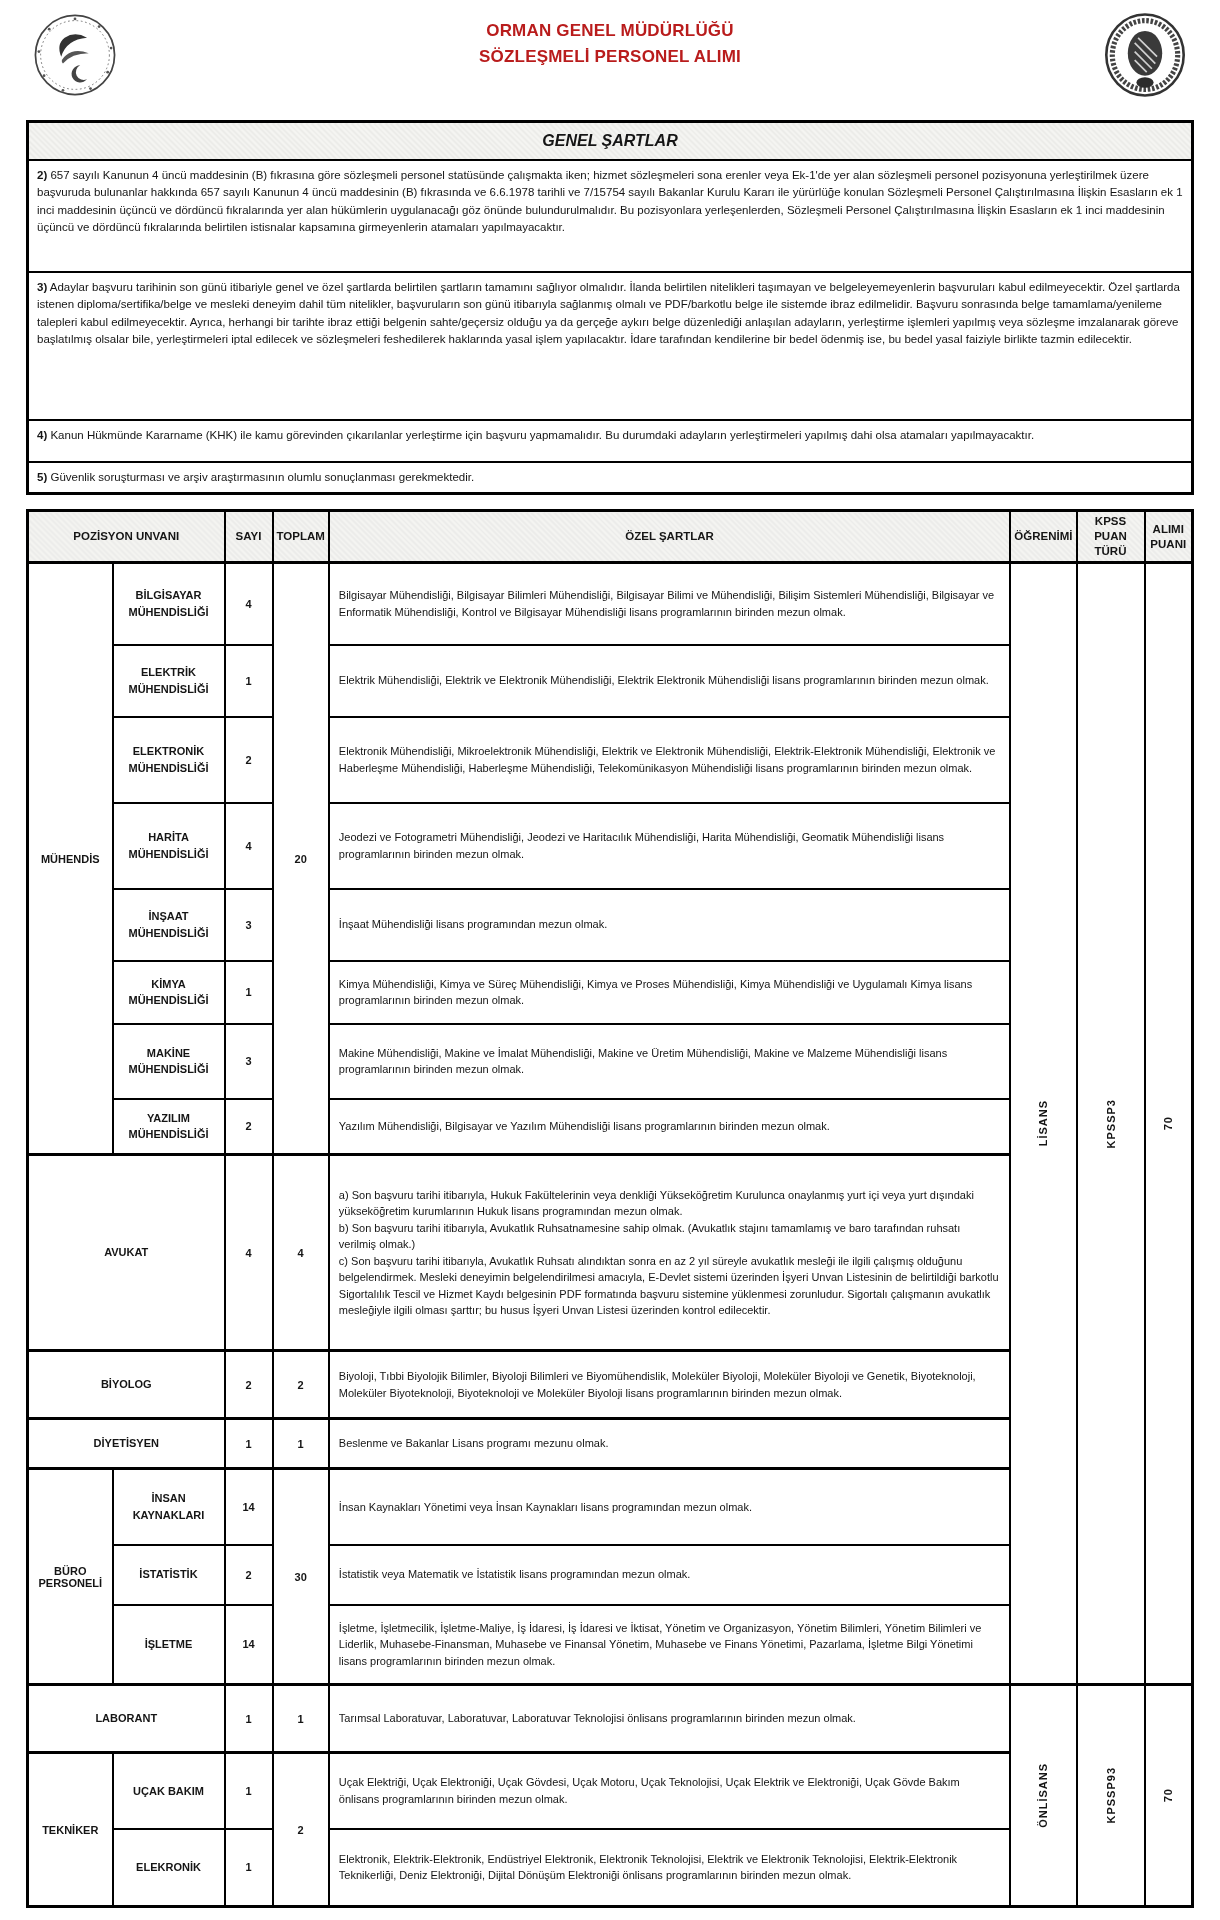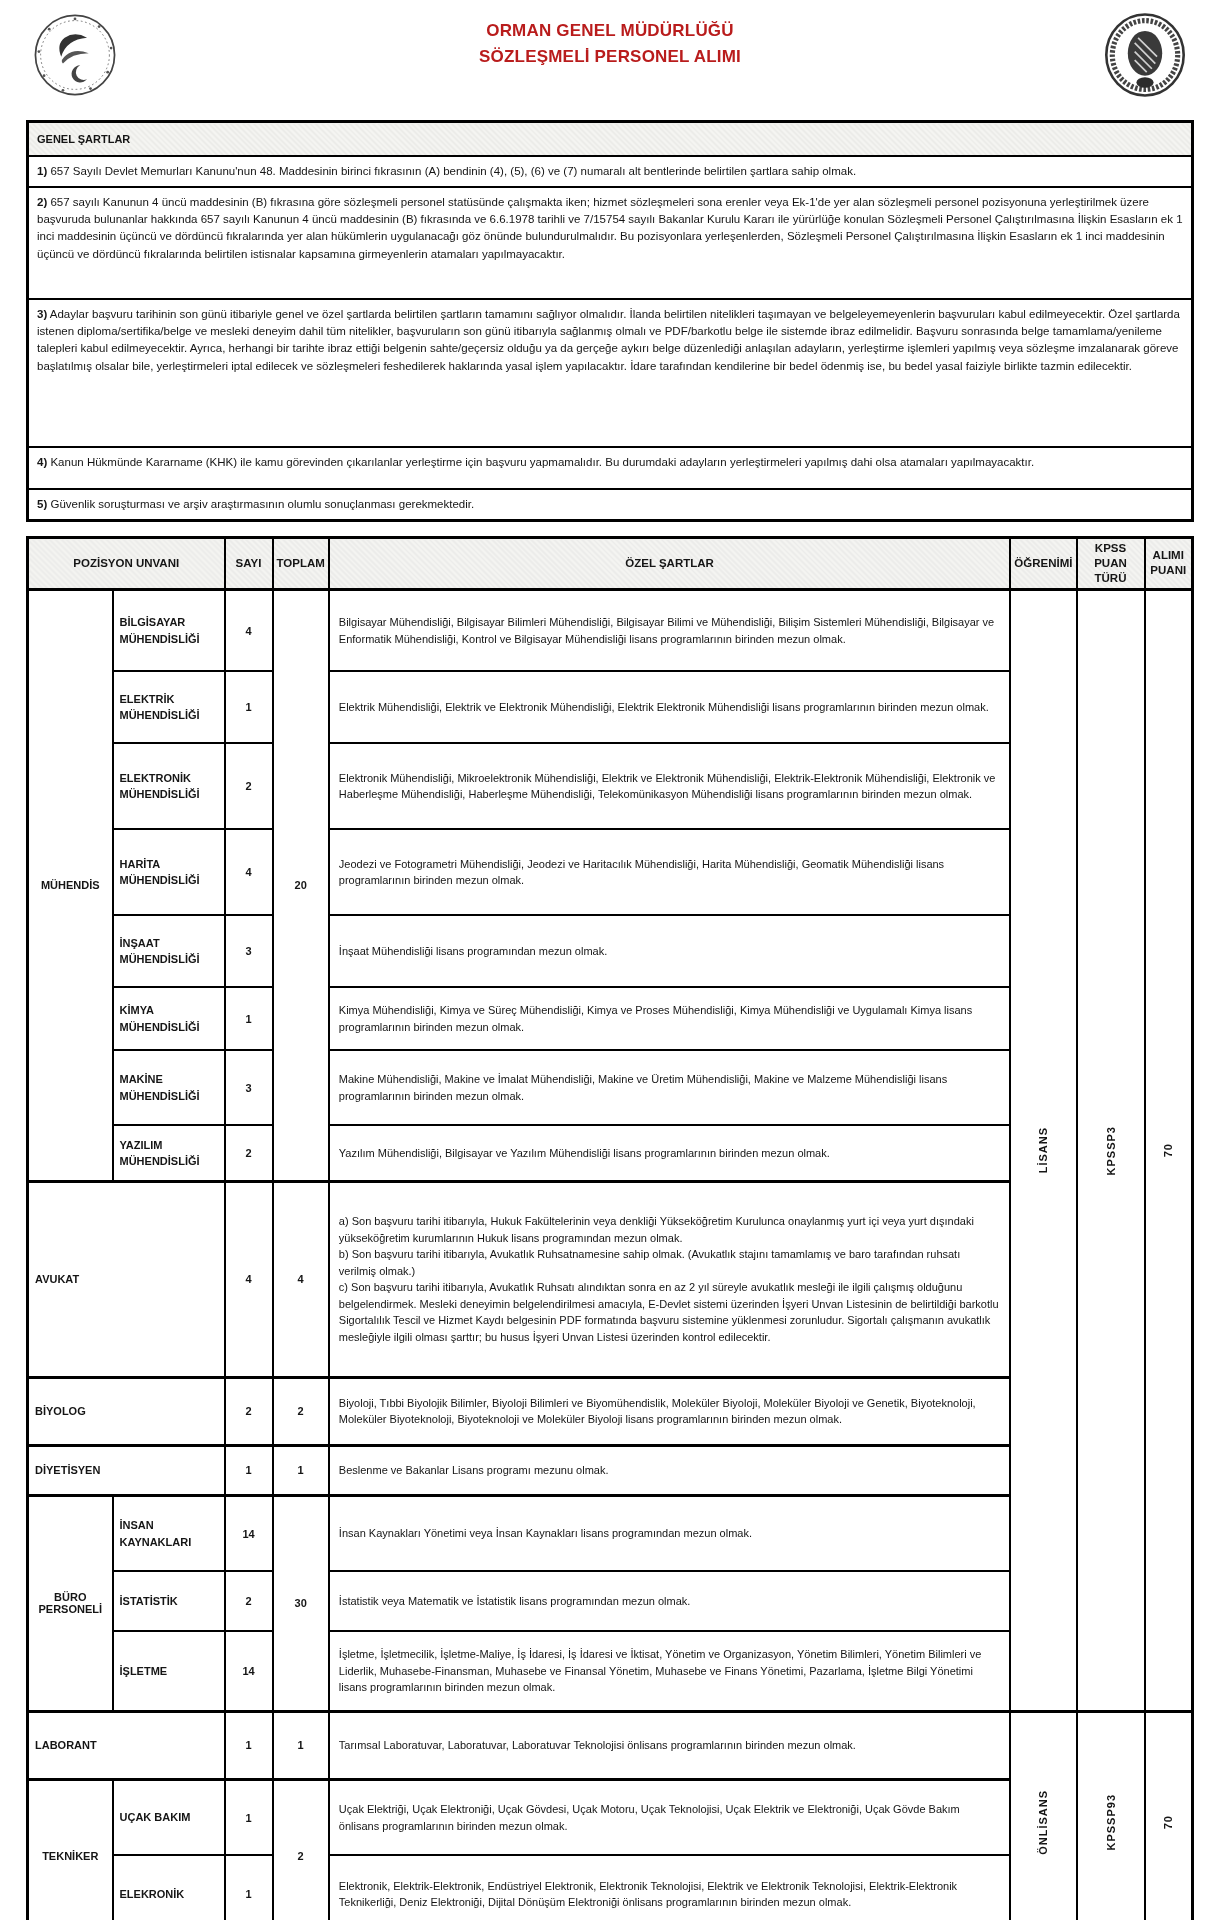--- a/index.html
+++ b/index.html
@@ -15,36 +15,37 @@
   .doc-header { display:flex; align-items:flex-start; justify-content:space-between; height:102px; padding:4px 6px; }
   .logo { width:86px; height:86px; flex:0 0 auto; }
   .titles { flex:1; text-align:center; padding-top:6px; }
   .titles div { font-weight:bold; font-size:17px; letter-spacing:.2px; line-height:1.55; color:#b91c1c; }
 
   
   table { border-collapse:collapse; width:100%; }
   .gc-table { border:3px solid #000; margin-top:10px; }
   .gc-table td { border:2px solid #000; padding:6px 8px; font-size:11.5px; line-height:1.5; vertical-align:top; color:#151515; }
   .gc-head td {
-    font-weight:bold; font-size:11px; height:34px; vertical-align:middle;
+    text-align:center; font-weight:bold; font-size:16px; height:34px; vertical-align:middle;
     background:repeating-linear-gradient(45deg,#ebebe8 0 2px,#f5f5f2 2px 4px);
+    font-style:italic;
   }
   .gc-no { font-weight:bold; }
   .g1 td { height:30px; } .g2 td { height:112px; } .g3 td { height:148px;margin-top:16px; }
   .g4 td { height:42px; } .g5 td { height:30px; }
 
   
   .main-table { border:3px solid #000; margin-top:14px; }
   .main-table td, .main-table th { border:2px solid #000; font-size:11px; color:#151515; }
   .main-table th {
     font-weight:bold; font-size:11.5px; text-align:center; vertical-align:middle; height:48px; line-height:1.3; padding:2px 3px;
     background:repeating-linear-gradient(45deg,#ececea 0 2px,#f4f4f1 2px 4px);
   }
   .group-cell { font-weight:bold; text-align:center; vertical-align:middle; font-size:11px; padding:2px; }
-  .sub-cell   { font-weight:bold; text-align:left; vertical-align:middle; font-size:11px; padding:0 6px; line-height:1.5; }
+  .sub-cell   { font-weight:bold; text-align:center; vertical-align:middle; font-size:11px; padding:0 6px; line-height:1.5; }
   .num-cell   { text-align:center; vertical-align:middle; font-weight:bold; font-size:11px; }
   .req-cell   { padding:14px 9px; vertical-align:middle; line-height:1.5; font-size:11px; }
   .pre        { white-space:pre-line; }
   .vert-cell  { text-align:center; vertical-align:middle; padding:0; }
   .vert-cell .vert {
     writing-mode:vertical-rl; transform:rotate(180deg);
     font-weight:bold; font-size:11px; letter-spacing:1px; margin:0 auto;
   }
   .group-start td { border-top:3px solid #000; }
   
@@ -90,23 +91,20 @@
       <path d="M38 36 l24 24 M38 46 l20 20 M42 30 l22 22 M38 56 l14 14" stroke="#cfcfcf" stroke-width="2" fill="none"></path>
       <ellipse cx="50" cy="82" rx="10" ry="6" fill="#2c2c2c"></ellipse>
     </svg>
   </div>
 
   <table class="gc-table">
     <tbody>
         <tr class="gc-head">
       <td>GENEL ŞARTLAR</td>
     </tr>
-    <tr class="g1">
-      <td><span class="gc-no">1)</span> <span>657 Sayılı Devlet Memurları Kanunu'nun 48. Maddesinin birinci fıkrasının (A) bendinin (4), (5), (6) ve (7) numaralı alt bentlerinde belirtilen şartlara sahip olmak.</span></td>
-    </tr>
     <tr class="g2">
       <td><span class="gc-no">2)</span> <span>657 sayılı Kanunun 4 üncü maddesinin (B) fıkrasına göre sözleşmeli personel statüsünde çalışmakta iken; hizmet sözleşmeleri sona erenler veya Ek-1'de yer alan sözleşmeli personel pozisyonuna yerleştirilmek üzere başvuruda bulunanlar hakkında 657 sayılı Kanunun 4 üncü maddesinin (B) fıkrasında ve 6.6.1978 tarihli ve 7/15754 sayılı Bakanlar Kurulu Kararı ile yürürlüğe konulan Sözleşmeli Personel Çalıştırılmasına İlişkin Esasların ek 1 inci maddesinin üçüncü ve dördüncü fıkralarında yer alan hükümlerin uygulanacağı göz önünde bulundurulmalıdır. Bu pozisyonlara yerleşenlerden, Sözleşmeli Personel Çalıştırılmasına İlişkin Esasların ek 1 inci maddesinin üçüncü ve dördüncü fıkralarında belirtilen istisnalar kapsamına girmeyenlerin atamaları yapılmayacaktır.</span></td>
     </tr>
     <tr class="g3">
       <td><span class="gc-no">3)</span> <span>Adaylar başvuru tarihinin son günü itibariyle genel ve özel şartlarda belirtilen şartların tamamını sağlıyor olmalıdır. İlanda belirtilen nitelikleri taşımayan ve belgeleyemeyenlerin başvuruları kabul edilmeyecektir. Özel şartlarda istenen diploma/sertifika/belge ve mesleki deneyim dahil tüm nitelikler, başvuruların son günü itibarıyla sağlanmış olmalı ve PDF/barkotlu belge ile sistemde ibraz edilmelidir. Başvuru sonrasında belge tamamlama/yenileme talepleri kabul edilmeyecektir. Ayrıca, herhangi bir tarihte ibraz ettiği belgenin sahte/geçersiz olduğu ya da gerçeğe aykırı belge düzenlediği anlaşılan adayların, yerleştirme işlemleri yapılmış veya sözleşme imzalanarak göreve başlatılmış olsalar bile, yerleştirmeleri iptal edilecek ve sözleşmeleri feshedilerek haklarında yasal işlem yapılacaktır. İdare tarafından kendilerine bir bedel ödenmiş ise, bu bedel yasal faiziyle birlikte tazmin edilecektir.</span></td>
     </tr>
     <tr class="g4">
       <td><span class="gc-no">4)</span> <span>Kanun Hükmünde Kararname (KHK) ile kamu görevinden çıkarılanlar yerleştirme için başvuru yapmamalıdır. Bu durumdaki adayların yerleştirmeleri yapılmış dahi olsa atamaları yapılmayacaktır.</span></td>
     </tr>
     <tr class="g5">

